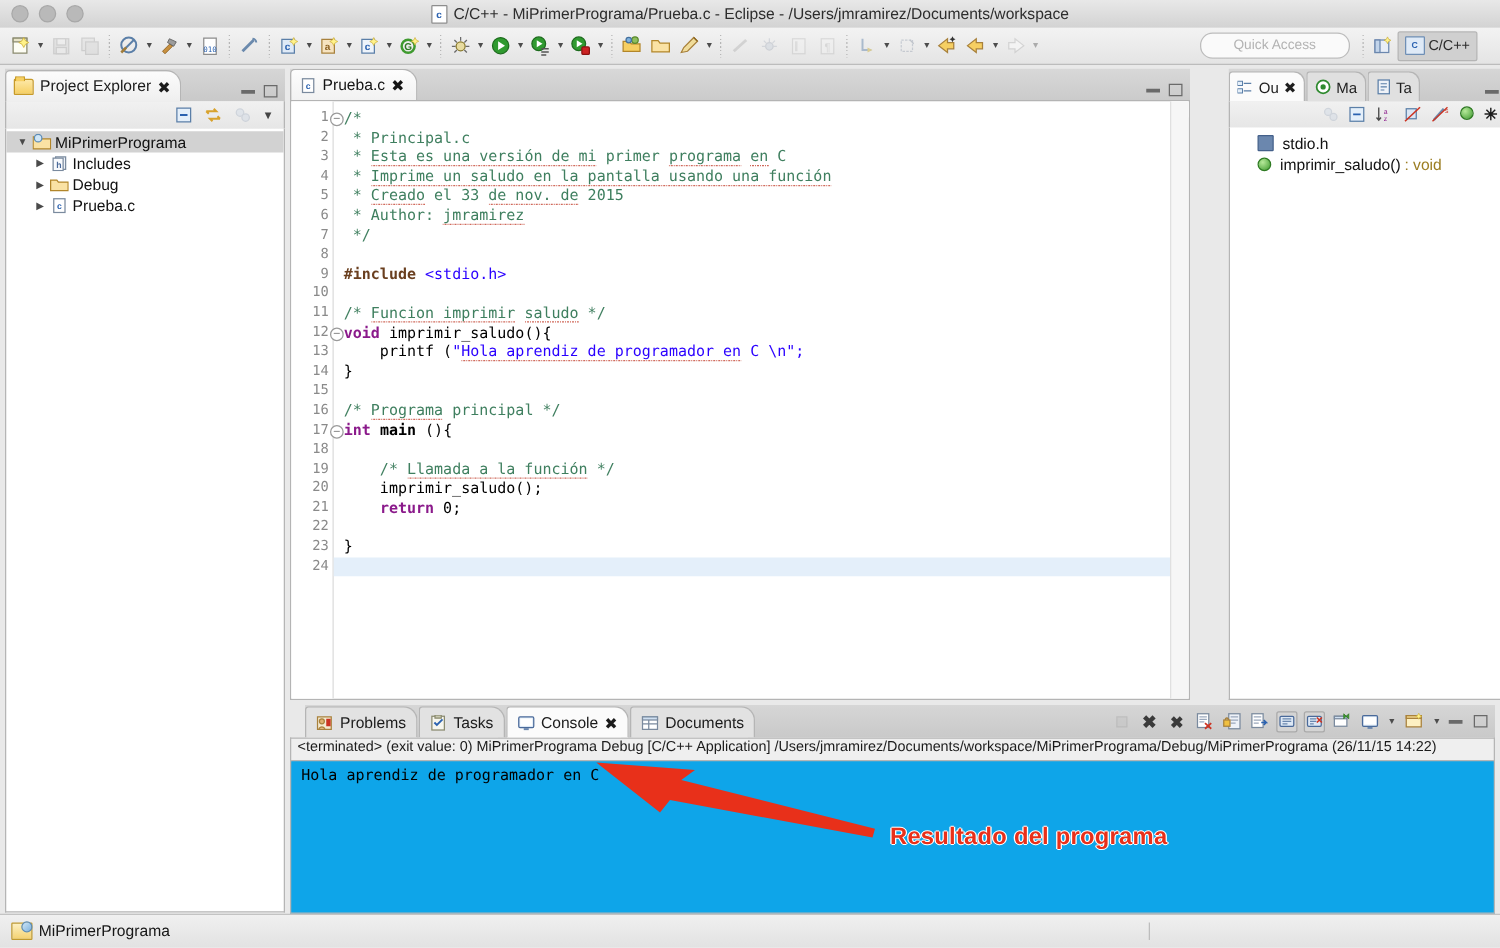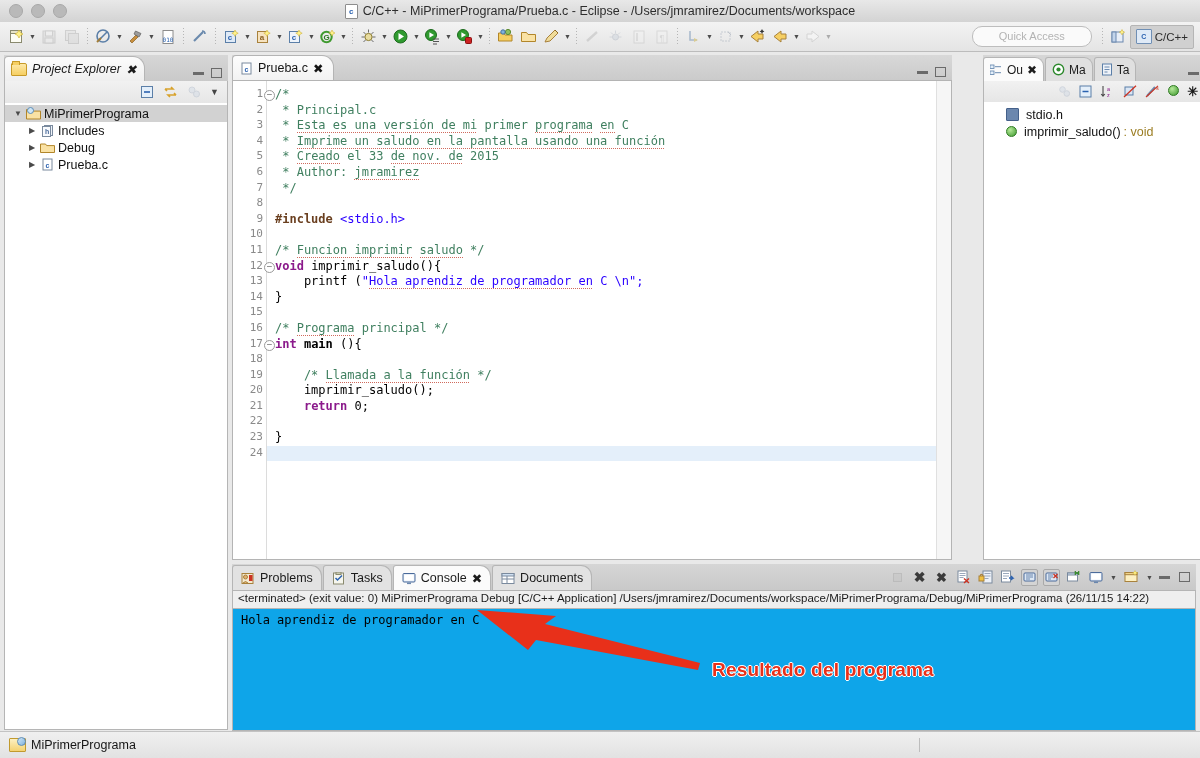--- a/index.html
+++ b/index.html
@@ -53,36 +53,35 @@
   .tsep{width:1px;height:18px;margin:0 4px;
         background:repeating-linear-gradient(to bottom,#b6b6b6 0 1px,transparent 1px 3px);}
   .quick{
     margin-left:auto;margin-right:6px;width:118px;height:19px;
     border:1px solid #bdbdbd;border-radius:10px;background:#fafafa;
     color:#b3b3b3;font-size:11px;line-height:19px;text-align:center;
   }
   .persp{
     display:flex;align-items:center;gap:3px;height:22px;padding:0 5px;
     background:#d0d0d0;border:1px solid #b5b5b5;border-radius:2px;
-    font-size:11.5px;color:#2c2c2c;margin-right:6px;
+    font-size:11.5px;color:#2c2c2c;margin-right:18px;
   }
   .perspico{width:14px;height:13px;background:#dfeaf7;border:1px solid #6f8fb5;
     border-radius:1px;font-size:7px;color:#2b62b0;text-align:center;line-height:13px;font-weight:bold;}
   .viewbtns{margin-left:auto;display:flex;align-items:center;gap:7px;padding:0 6px 3px 0;}
   .minbtn{width:11px;height:3px;background:#6a6a6a;}
   .maxbtn{width:11px;height:10px;border:1.5px solid #6a6a6a;box-sizing:border-box;}
 
   
   .pexp{
     position:absolute;left:4px;top:55px;width:224px;height:675px;
   }
   .pexp-head{
     height:26px;display:flex;align-items:flex-end;
     background:linear-gradient(to bottom,#d6d6d6,#c9c9c9);
-    font-style:italic;
   }
   .pexp-tab{
     height:24px;display:flex;align-items:center;gap:5px;padding:0 8px 0 6px;
     background:linear-gradient(to bottom,#fcfcfc,#efefef);
     border-radius:4px 12px 0 0;border:1px solid #b5b5b5;border-bottom:none;
     font-size:12.5px;color:#1b1b1b;font-weight:normal;
   }
   .folder-ico{
     width:14px;height:11px;background:linear-gradient(to bottom,#fde8a8,#f6cf62);
     border:1px solid #c79a28;border-radius:1px 2px 1px 1px;position:relative;
@@ -177,21 +176,21 @@
   }
   .orow{display:flex;align-items:center;height:17px;font-size:12.5px;padding-left:22px;gap:7px;color:#111;}
   .greendot{width:9px;height:9px;border-radius:50%;
     background:radial-gradient(circle at 35% 32%,#b6e99a,#3f9a2f);border:1px solid #2e7a22;}
   .hdrico{width:11px;height:11px;background:#6b87ae;border:1px solid #44608a;border-radius:1px;}
   .rettype{color:#9b7d22;}
 
   
   .console{position:absolute;left:232px;top:564px;width:964px;height:166px;}
   .con-tabbar{height:26px;display:flex;align-items:flex-end;
-    background:linear-gradient(to bottom,#d6d6d6,#c9c9c9);}
+    background:linear-gradient(to bottom,#d6d6d6,#c9c9c9);margin-left:12px;}
   .ctab{
     height:24px;display:flex;align-items:center;gap:5px;padding:0 8px;
     font-size:12.5px;color:#1b1b1b;border:1px solid #b5b5b5;border-bottom:none;
     border-radius:3px 11px 0 0;background:#e2e2e2;margin-right:1px;
   }
   .ctab.active{background:#fbfbfb;}
   .con-tools{margin-left:auto;display:flex;align-items:center;gap:5px;padding:0 6px 3px 0;}
   .ctool{width:17px;height:17px;display:flex;align-items:center;justify-content:center;font-size:12px;}
   .ctool.pressed{background:#d4d4d4;border:1px solid #a9a9a9;border-radius:2px;box-sizing:border-box;}
   .con-status{

